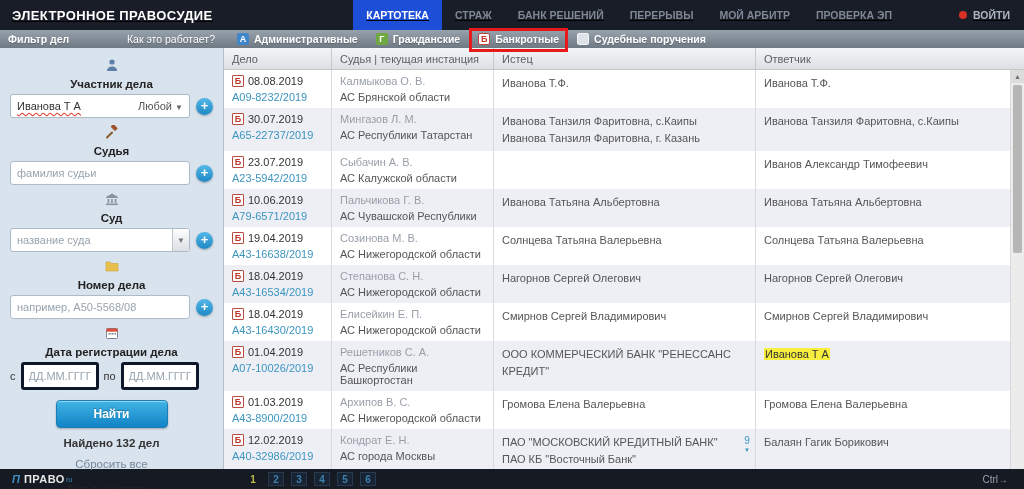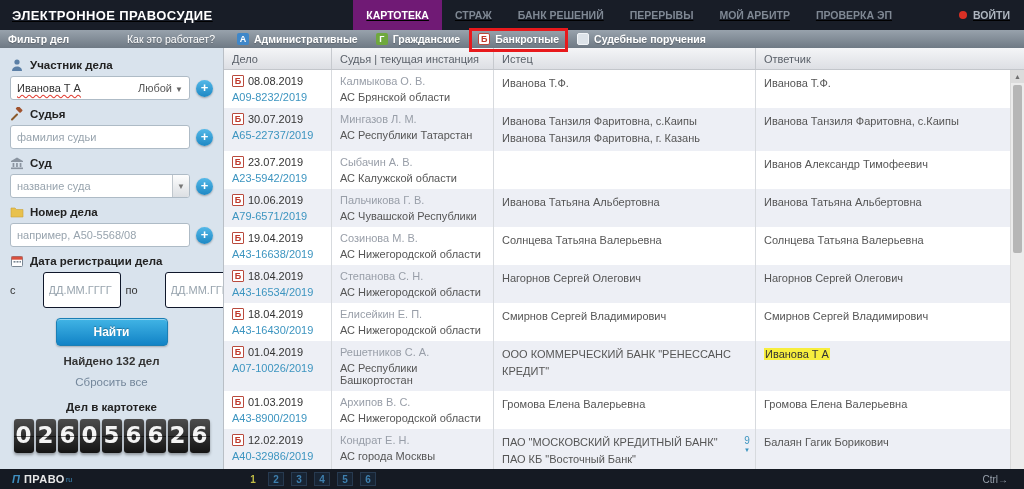--- a/index.html
+++ b/index.html
@@ -4,21 +4,21 @@
 <style>
   * { margin:0; padding:0; box-sizing:border-box; }
   html,body { width:1024px; height:489px; overflow:hidden; background:#fff;
     font-family:"Liberation Sans", sans-serif; }
 
   
   .topnav { height:30px; background:#181d27; display:flex; align-items:center;text-decoration:underline; }
   .brand { color:#fff; font-weight:bold; font-size:13px; letter-spacing:.4px; padding:0 12px; white-space:nowrap; }
   .menu { display:flex; margin-left:auto; height:100%; }
   .menu-item { line-height:30px; padding:0 13px; color:#7f8894; font-size:10.5px; font-weight:bold; cursor:pointer; white-space:nowrap; }
-  .menu-item.active { background:#701a75; color:#fff; }
+  .menu-item.active { background:#1d4ed8; color:#fff; }
   .login { display:flex; align-items:center; gap:6px; margin-left:54px; padding-right:14px; color:#aeb6c0; font-size:10.5px; font-weight:bold; cursor:pointer; }
   .login .dot { width:8px; height:8px; border-radius:50%; background:#d93025; }
 
   
   .subbar { height:18px; background:linear-gradient(#98a2ac,#6e7984); display:flex; align-items:center; font-size:10.5px; color:#fff; }
   .subbar-left { width:223px; display:flex; justify-content:space-between; padding:0 8px; flex-shrink:0; }
   .filter-title { font-weight:bold; text-shadow:0 1px 1px rgba(0,0,0,.25); }
   .howit { cursor:pointer; text-shadow:0 1px 1px rgba(0,0,0,.25); }
   .subbar-tabs { display:flex; align-items:center; gap:10px; padding-left:10px; }
   .tab { position:relative; display:flex; align-items:center; gap:5px; padding:0 4px; font-weight:bold; cursor:pointer; text-shadow:0 1px 1px rgba(0,0,0,.25); white-space:nowrap; }
@@ -27,35 +27,35 @@
   .badge.green { background:#6fa83e; color:#fff; }
   .badge.redout { background:#fff; color:#c0392b; border:1px solid #b94a3d; line-height:10px; }
   .badge.square { background:#dde3e9; border:1px solid #f2f5f8; }
   .annotation { position:absolute; left:-5px; right:-5px; top:-5px; bottom:-7px; border:3px solid #e8191c; z-index:40; pointer-events:none; }
 
   
   .content { display:flex; height:421px; }
 
   
   .sidebar { width:223px; background:#d9e3ed; padding:7px 10px 0; font-size:11px; color:#333; flex-shrink:0; }
-  .sec-label { display:flex; align-items:center; gap:6px; font-weight:bold; font-size:11.5px; color:#222; margin:3px 0 4px; }
+  .sec-label { display:flex; align-items:center; gap:6px; font-weight:bold; font-size:11.5px; color:#222; margin:3px 0 4px;flex-direction:column; }
   .sec-label svg { flex-shrink:0; }
   .input-row { display:flex; align-items:center; gap:6px; margin-bottom:7px; }
   .fake-input, .txt-input { flex:1; background:#fff; border:1px solid #aebbc6; border-radius:3px; height:24px; display:flex; align-items:center; padding:0 6px; font-size:11px; color:#333; }
   .txt-input { font-family:"Liberation Sans",sans-serif; width:100%; }
   .txt-input::placeholder { color:#98a4ae; }
   .wavy { text-decoration:underline; text-decoration-style:wavy; text-decoration-color:#e03c31; text-underline-offset:2px; }
   .role-select { margin-left:auto; color:#555; cursor:pointer; white-space:nowrap; }
   .role-select .arr { font-size:8px; color:#666; }
   .plus-btn { width:17px; height:17px; border-radius:50%; background:linear-gradient(#54b8e8,#1d88c4); color:#fff; font-weight:bold; text-align:center; line-height:15px; font-size:13px; cursor:pointer; box-shadow:0 1px 2px rgba(0,0,0,.3); flex-shrink:0; }
   .select-box { flex:1; background:#fff; border:1px solid #aebbc6; border-radius:3px; height:24px; display:flex; align-items:center; padding-left:6px; color:#98a4ae; cursor:pointer; overflow:hidden; }
   .sel-arrow { margin-left:auto; width:17px; height:22px; background:linear-gradient(#fdfdfd,#dcdfe3); border-left:1px solid #c0c7cd; display:flex; align-items:center; justify-content:center; color:#777; font-size:8px; }
   .date-row { display:flex; align-items:center; gap:5px; margin-bottom:8px; }
   .date-row label { color:#333; }
-  .date-input { width:78px; height:36px; border:1px solid #0f172a; border-radius:3px; padding:0 5px; font-size:11px; font-family:"Liberation Sans",sans-serif;margin-left:22px; }
+  .date-input { width:78px; height:28px; border:3px solid #0f172a; border-radius:3px; padding:0 5px; font-size:11px; font-family:"Liberation Sans",sans-serif; }
   .date-input::placeholder { color:#98a4ae; }
   .find-btn { display:block; margin:10px auto 9px; width:112px; height:28px; background:linear-gradient(#41b4e5,#1283c6); border:1px solid #1b7fb5; border-radius:4px; color:#fff; font-weight:bold; font-size:12px; cursor:pointer; box-shadow:inset 0 1px 0 rgba(255,255,255,.45), 0 1px 2px rgba(0,0,0,.25); text-shadow:0 -1px 1px rgba(0,0,0,.3); font-family:"Liberation Sans",sans-serif; }
   .found-text { text-align:center; font-weight:bold; color:#333; font-size:11.5px; margin-bottom:9px; }
   .reset-link { text-align:center; color:#74879b; font-size:11.5px; margin-bottom:13px; cursor:pointer; }
   .counter-label { text-align:center; font-weight:bold; color:#222; font-size:11.5px; margin-bottom:6px; }
   .counter { display:flex; justify-content:center; gap:2px; }
   .digit { width:20px; height:34px; background:linear-gradient(#4c4c4c,#141414); border-radius:3px; color:#f4f4f4; font-size:23px; font-weight:bold; text-align:center; line-height:33px; position:relative; box-shadow:0 2px 3px rgba(0,0,0,.35); font-family:"DejaVu Sans",sans-serif; }
   .digit::after { content:""; position:absolute; left:0; right:0; top:50%; height:1px; background:rgba(0,0,0,.55); }
 
   

